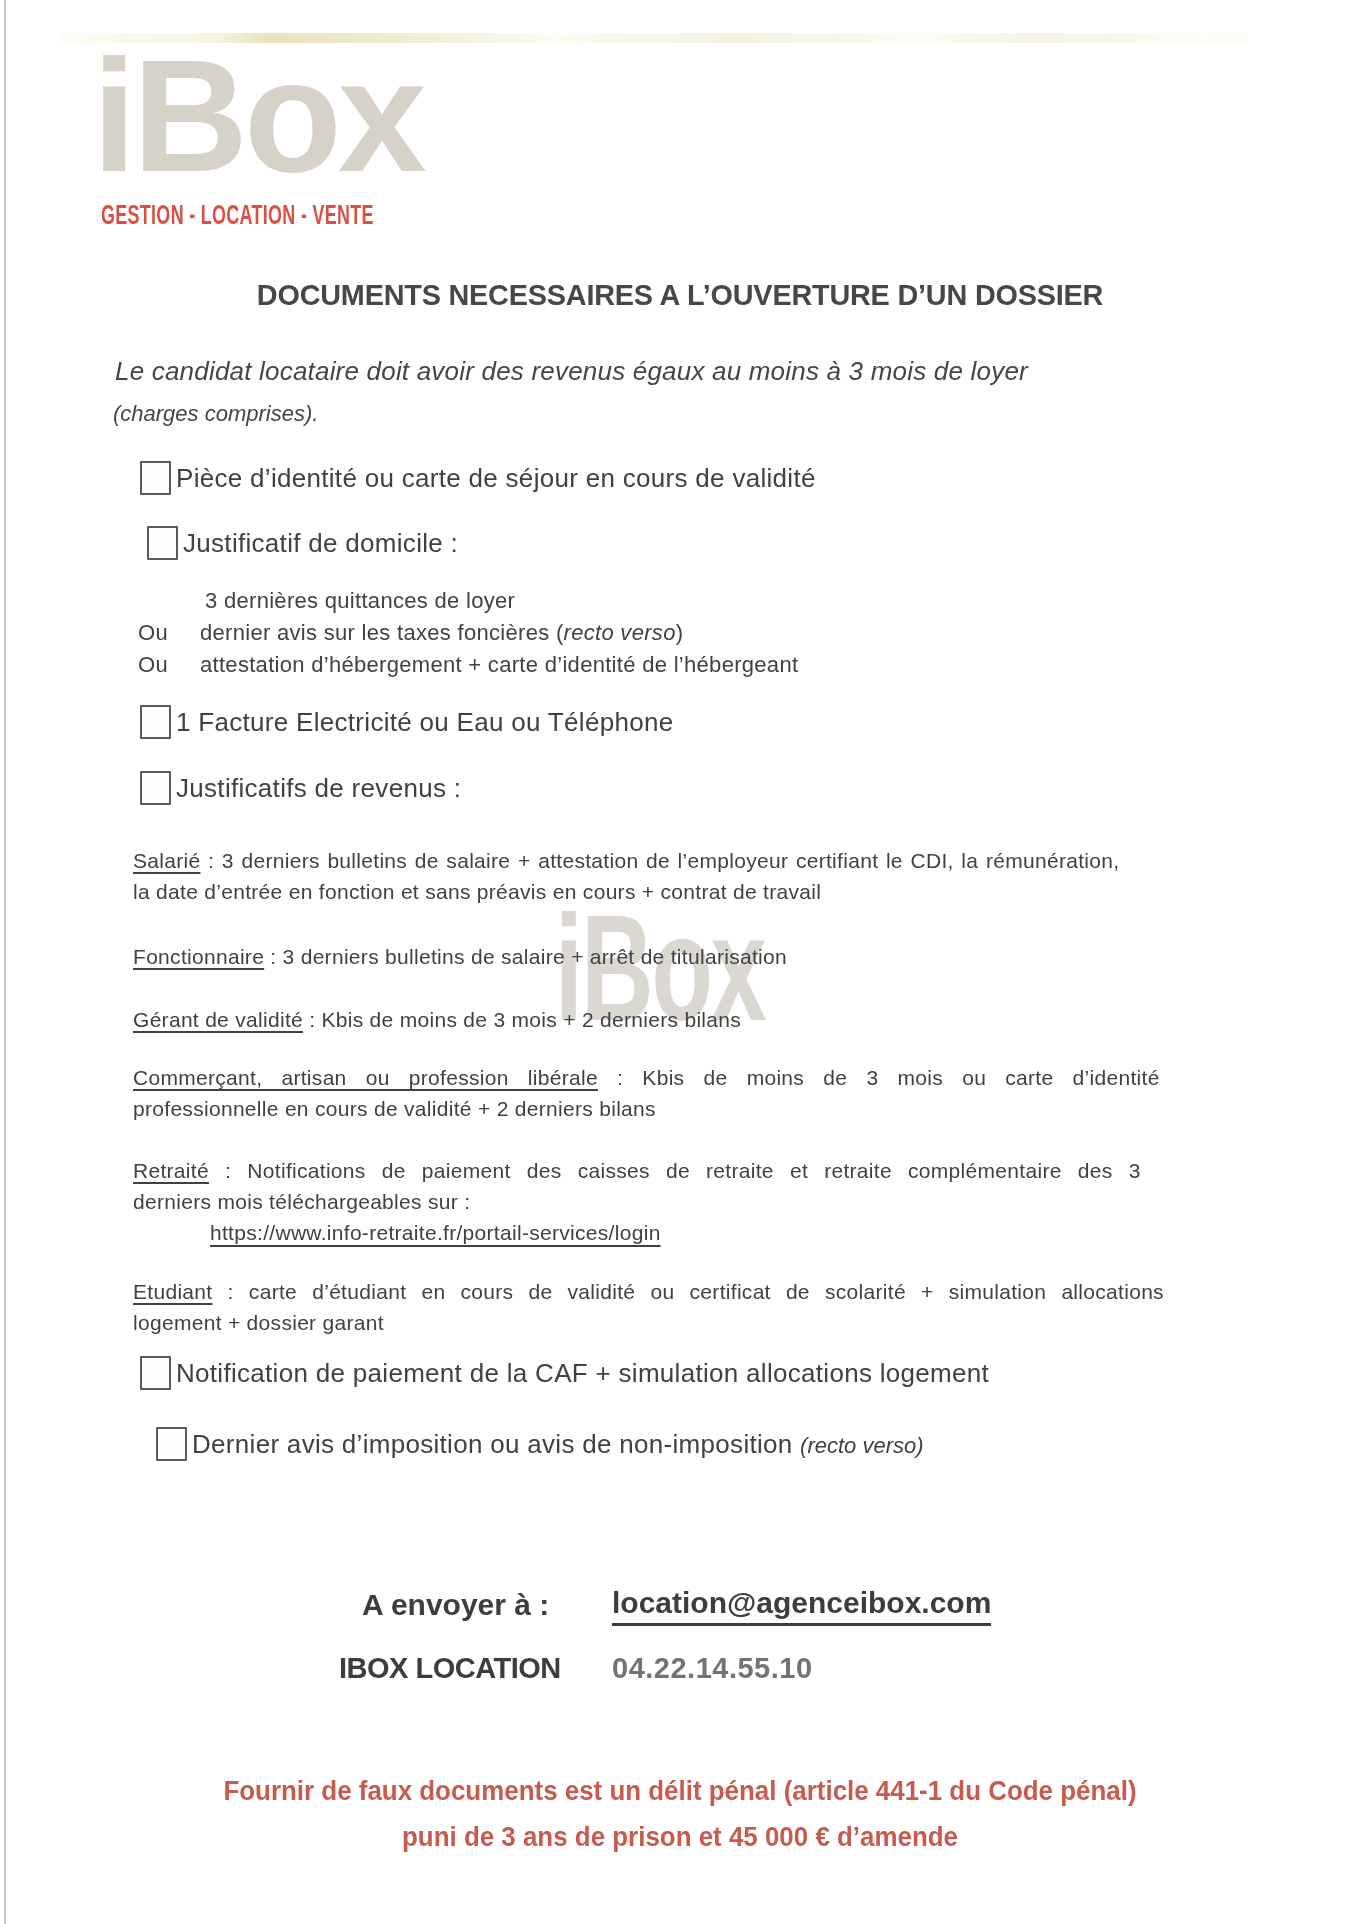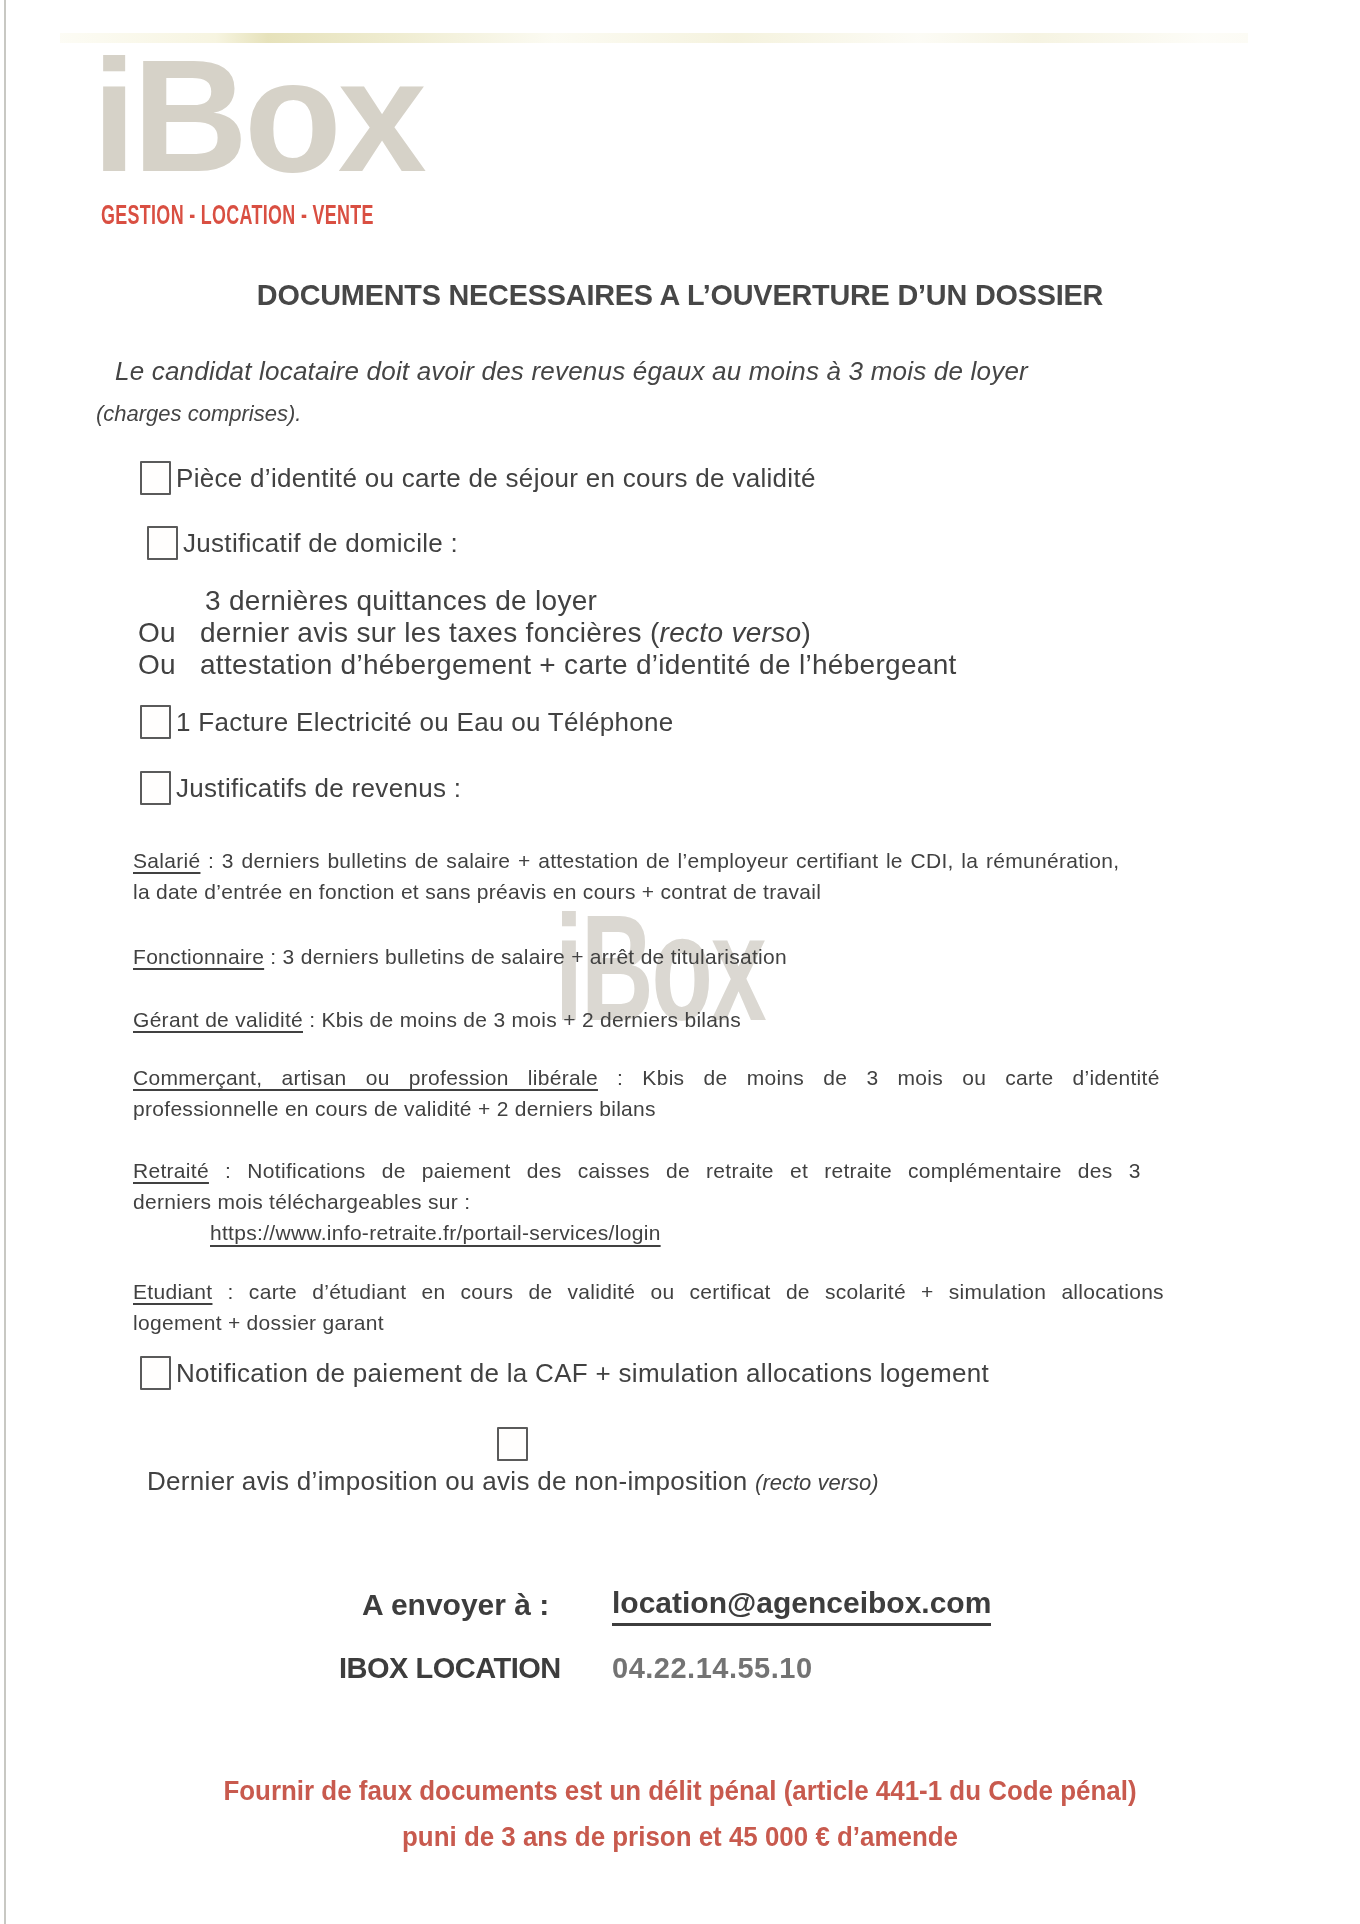--- a/index.html
+++ b/index.html
@@ -8,26 +8,26 @@
   .edge-line{position:absolute;left:4px;top:0;width:2px;height:1924px;background:#c8c8c3;}
   .scan-band{position:absolute;left:60px;top:33px;width:1300px;height:10px;
      background:linear-gradient(90deg,rgba(245,242,215,.25) 0%,rgba(240,236,200,.55) 12%,rgba(226,221,175,.85) 16%,rgba(233,229,190,.7) 26%,rgba(247,245,225,.4) 38%,rgba(238,234,200,.6) 52%,rgba(247,245,228,.35) 66%,rgba(238,234,202,.55) 75%,rgba(249,247,232,.3) 88%,rgba(242,239,214,.45) 100%);}
   .brand{position:absolute;left:92px;top:36px;font-size:160px;line-height:1;font-weight:bold;
          letter-spacing:-4px;color:#d6d2c8;}
   .tagline{position:absolute;left:101px;top:199px;font-size:28px;font-weight:bold;
            color:#d94f42;transform:scaleX(0.64);transform-origin:left top;white-space:nowrap;letter-spacing:.5px;}
   .doc-title{position:absolute;left:0;top:278px;width:1360px;text-align:center;font-size:30px;
              font-weight:bold;color:#474747;transform:scaleX(0.96);letter-spacing:-0.2px;}
   .intro1{position:absolute;left:115px;top:356px;font-size:26px;font-style:italic;color:#454545;letter-spacing:.2px;}
-  .intro2{position:absolute;left:96px;top:401px;font-size:22px;font-style:italic;color:#454545;}
+  .intro2{position:absolute;left:113px;top:401px;font-size:22px;font-style:italic;color:#454545;}
   .chk-row{position:absolute;display:flex;align-items:center;gap:5px;}
   .chk-box{width:27px;height:30px;border:2px solid #5a5a5a;background:#fffefd;flex:0 0 auto;border-radius:1px;}
   .chk-label{font-size:26px;color:#414141;letter-spacing:.3px;white-space:nowrap;}
   .note-italic{font-size:22px;font-style:italic;letter-spacing:0;}
-  .domicile{position:absolute;left:138px;top:585px;font-size:28px;line-height:32px;color:#414141;letter-spacing:.3px;}
+  .domicile{position:absolute;left:138px;top:585px;font-size:22px;line-height:32px;color:#414141;letter-spacing:.3px;}
   .dom-line{display:flex;}
   .ou{width:62px;flex:0 0 auto;}
   .indent1{padding-left:67px;}
   .cat{position:absolute;left:133px;width:1152px;font-size:21px;line-height:31px;color:#414141;letter-spacing:.3px;}
   .lead{text-decoration:underline;text-underline-offset:4px;}
   .cat-link{display:inline-block;margin-left:77px;text-decoration:underline;text-underline-offset:5px;color:#414141;}
   .watermark{position:absolute;left:555px;top:893px;font-size:150px;line-height:1;font-weight:bold;
              color:#dbd8d2;transform:scaleX(0.67);transform-origin:left top;letter-spacing:-3px;z-index:0;}
   .above{z-index:1;}
   .send-label{position:absolute;left:362px;top:1588px;font-size:30px;font-weight:bold;color:#3d3d3d;}
@@ -113,21 +113,21 @@
 
   <div class="cat above" style="top:1276px;">
     <div style="word-spacing:9px;"><span class="lead">Etudiant</span><span> : carte d’étudiant en cours de validité ou certificat de scolarité + simulation allocations</span></div>
     <div>logement + dossier garant</div>
   </div>
 
   <div class="chk-row" style="left:140px;top:1356px;">
     <div class="chk-box"></div>
     <div class="chk-label">Notification de paiement de la CAF + simulation allocations logement</div>
   </div>
-  <div class="chk-row" style="left:147px;top:1427px;flex-direction:column;">
+  <div class="chk-row" style="left:156px;top:1427px;">
     <div class="chk-box"></div>
     <div class="chk-label"><span>Dernier avis d’imposition ou avis de non-imposition </span><span class="note-italic"><span>(</span><i>recto verso</i><span>)</span></span></div>
   </div>
 
   <div class="send-label">A envoyer à :</div>
   <a class="send-email" href="#">location@agenceibox.com</a>
   <div class="agency">IBOX LOCATION</div>
   <div class="phone">04.22.14.55.10</div>
 
   <div class="warning">

